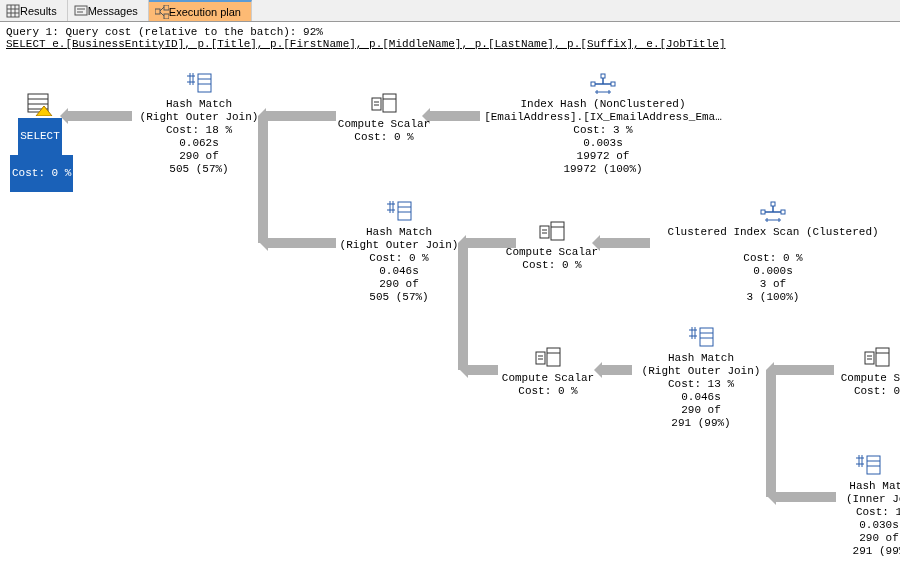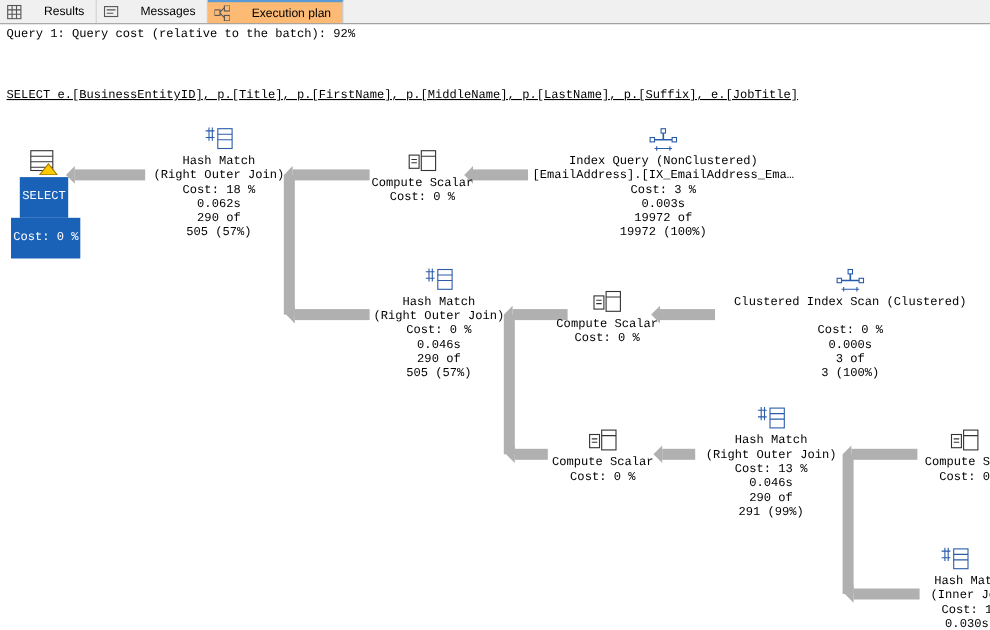--- a/index.html
+++ b/index.html
@@ -20,21 +20,21 @@
     border-bottom: 1px solid #999;
     height: 22px;
     font-family: "Segoe UI", Tahoma, sans-serif;
     font-size: 11px;
   }
   .tab {
     display: flex;
     align-items: center;
     padding: 2px 10px 2px 6px;
     border-right: 1px solid #ccc;
-    gap: 20px;
+    gap: 0;
     background: #f0f0f0;
     cursor: pointer;
   }
   .tab.active {
     background: #fdba74;
     border-top: 2px solid #5b9bd5;
   }
   .tab .ticon { width: 14px; height: 14px; }
   .header {
     padding: 4px 6px 2px 6px;
@@ -113,21 +113,21 @@
         <rect x="9" y="9" width="5" height="5" fill="none" stroke="#555"></rect>
         <line x1="5" y1="6" x2="9" y2="2" stroke="#555"></line>
         <line x1="5" y1="7" x2="9" y2="11" stroke="#555"></line>
       </svg>
     <span>Execution plan</span>
   </div>
 </div>
 
 <div class="header">
   <div>Query 1: Query cost (relative to the batch): 92%</div>
-  <div style="text-decoration: underline; margin-top: 43px;">SELECT e.[BusinessEntityID], p.[Title], p.[FirstName], p.[MiddleName], p.[LastName], p.[Suffix], e.[JobTitle]</div>
+  <div style="text-decoration: underline;">SELECT e.[BusinessEntityID], p.[Title], p.[FirstName], p.[MiddleName], p.[LastName], p.[Suffix], e.[JobTitle]</div>
 </div>
 
 <div class="canvas">
 
   <div class="arrow h" style="left:68px; top:59px; width:64px;"></div>
   <div class="arrow h" style="left:266px; top:59px; width:70px;"></div>
   <div class="arrow h" style="left:430px; top:59px; width:50px;"></div>
 
   <div class="vline" style="left:258px; top:64px; height:127px;"></div>
   <div class="arrow h" style="left:268px; top:186px; width:68px;"></div>
@@ -185,21 +185,21 @@
 
   <div class="node" style="left:478px; top:20px; width:250px;">
     <svg class="icon" viewBox="0 0 28 24">
         <line x1="4" y1="12" x2="24" y2="12" stroke="#2a5caa" stroke-width="1.5"></line>
         <line x1="14" y1="4" x2="14" y2="12" stroke="#2a5caa" stroke-width="1.5"></line>
         <rect x="2" y="10" width="4" height="4" fill="#fff" stroke="#2a5caa"></rect>
         <rect x="22" y="10" width="4" height="4" fill="#fff" stroke="#2a5caa"></rect>
         <rect x="12" y="2" width="4" height="4" fill="#fff" stroke="#2a5caa"></rect>
         <path d="M8 18 L8 22 M20 18 L20 22 M6 20 L22 20" stroke="#2a5caa" fill="none"></path>
       </svg>
-    <span>Index Query (NonClustered)</span><br>
+    <span>Index Hash (NonClustered)</span><br>
     <span>[EmailAddress].[IX_EmailAddress_Ema…</span><br>
     <span>Cost: 3 %</span><br>
     <span>0.003s</span><br>
     <span>19972 of</span><br>
     <span>19972 (100%)</span>
   </div>
 
   <div class="node" style="left:334px; top:148px; width:130px;">
     <svg class="icon" viewBox="0 0 28 24">
         <rect x="13" y="2" width="13" height="18" fill="#fff" stroke="#2a5caa"></rect>

